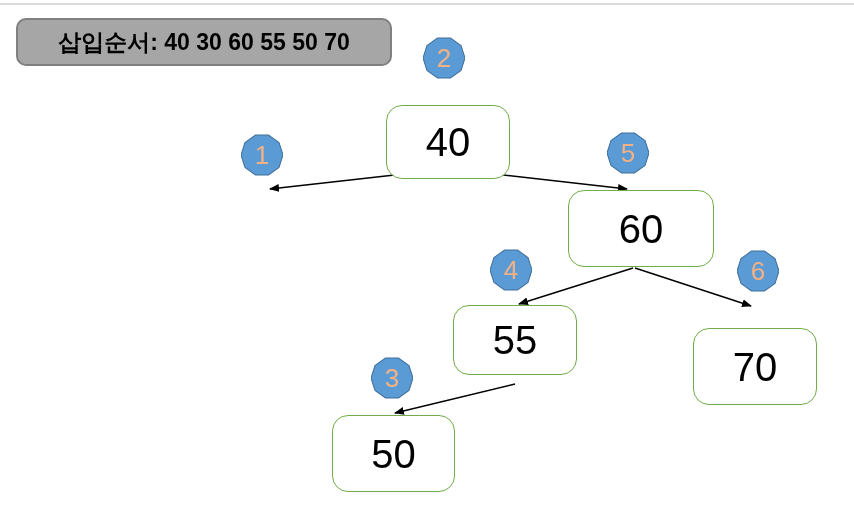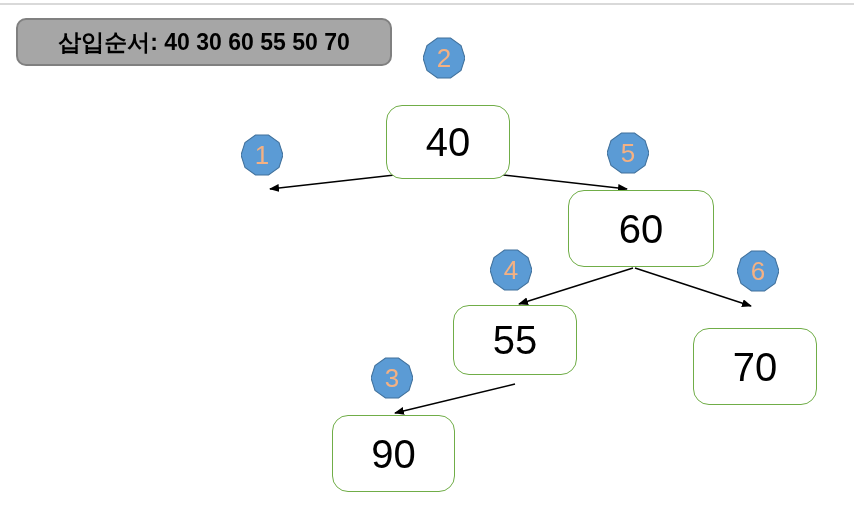--- a/index.html
+++ b/index.html
@@ -111,21 +111,21 @@
   <div class="tnode n60">
     <span class="node-label">60</span>
   </div>
   <div class="tnode n55">
     <span class="node-label">55</span>
   </div>
   <div class="tnode n70">
     <span class="node-label">70</span>
   </div>
   <div class="tnode n50">
-    <span class="node-label">90</span>
+    <span class="node-label">50</span>
   </div>
 
   <div class="badge b1">
     <svg viewBox="0 0 40 40">
         <polygon points="40,20 36.2,8.2 26.2,1 13.8,1 3.8,8.2 0,20 3.8,31.8 13.8,39 26.2,39 36.2,31.8"></polygon>
       </svg>
     <span class="badge-num">1</span>
   </div>
   <div class="badge b2">
     <svg viewBox="0 0 40 40">

